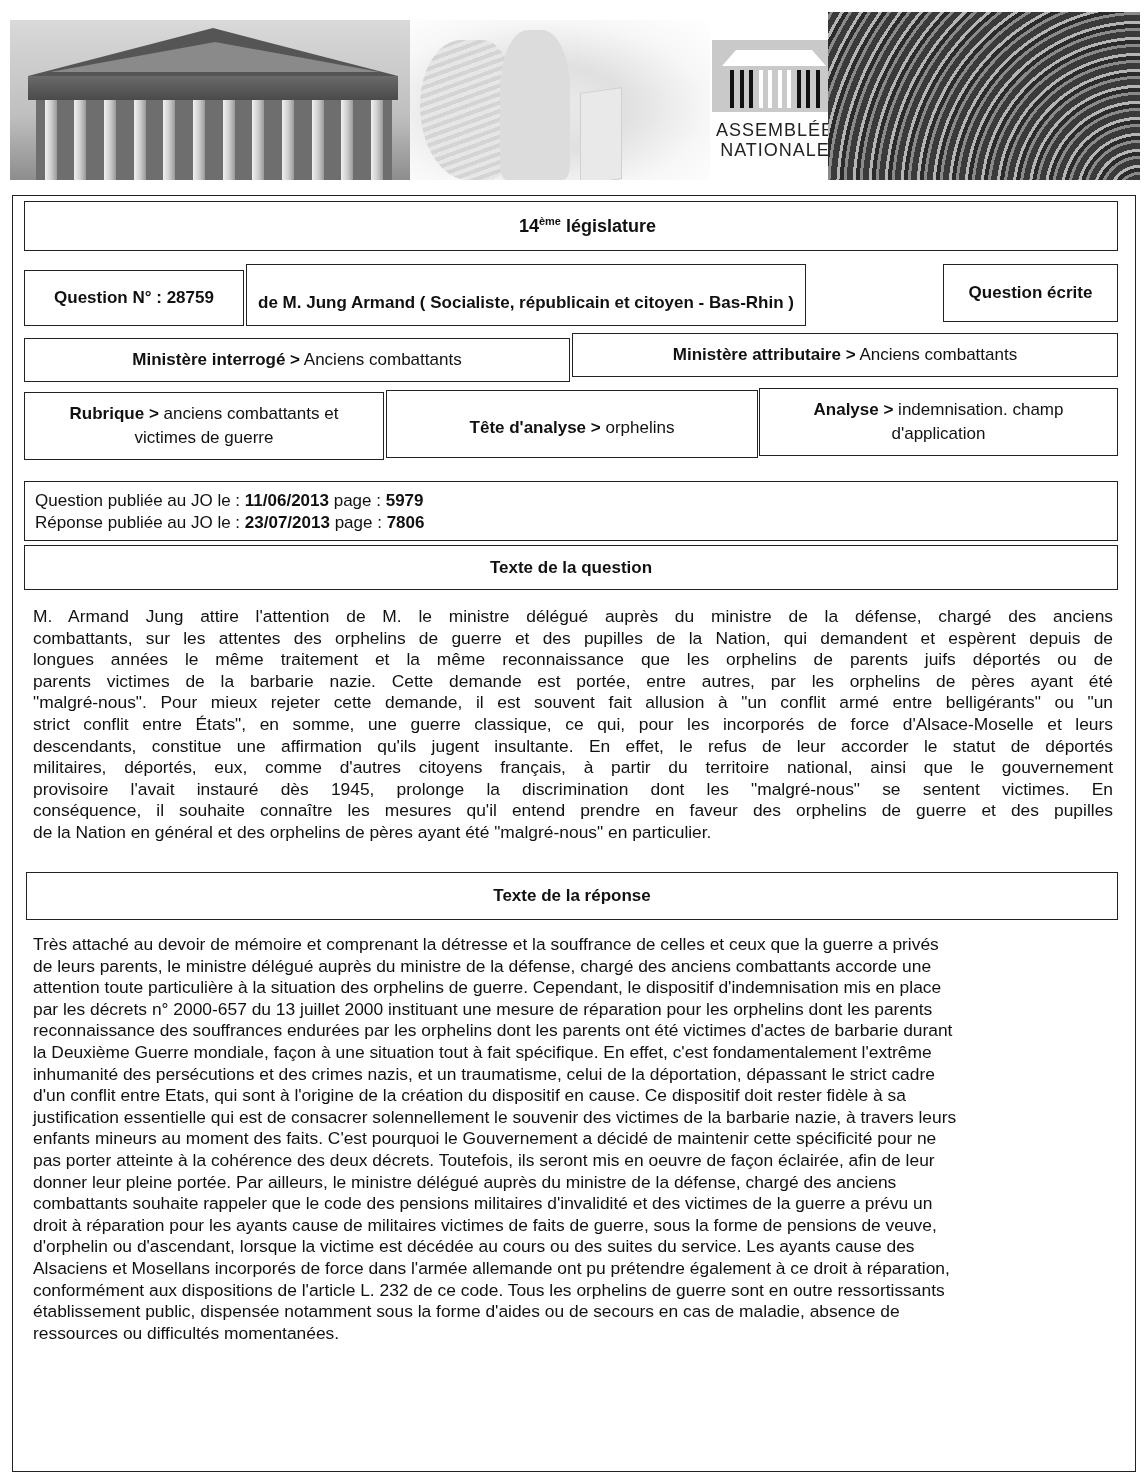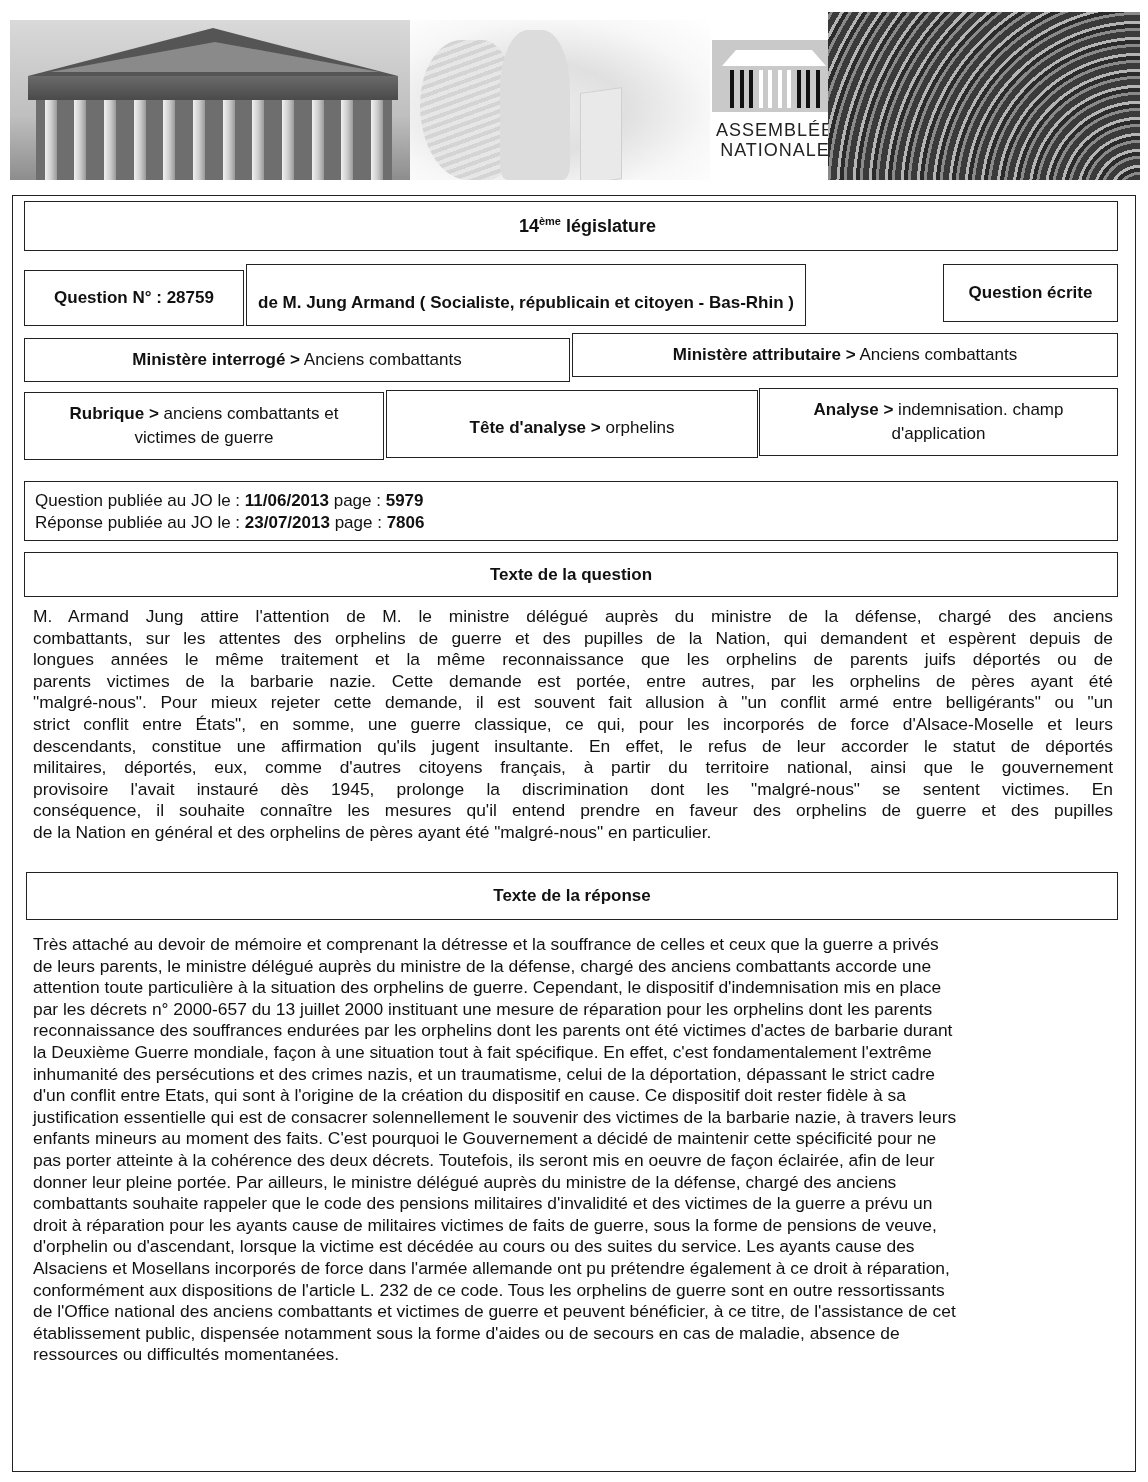--- a/index.html
+++ b/index.html
@@ -158,21 +158,21 @@
     <b>5979</b>
   </div>
   <div>
     <span>Réponse publiée au JO le :</span>
     <b>23/07/2013</b>
     <span>page :</span>
     <b>7806</b>
   </div>
 </div>
 
-<div class="box bold" style="left:24px; top:545px; width:1094px; height:45px;margin-top:7px;">
+<div class="box bold" style="left:24px; top:545px; width:1094px; height:45px;">
   <span>Texte de la question</span>
 </div>
 
 <div class="body-text" style="left:33px; top:606px; width:1080px;">
   <span class="jline">M. Armand Jung attire l'attention de M. le ministre délégué auprès du ministre de la défense, chargé des anciens</span>
   <span class="jline">combattants, sur les attentes des orphelins de guerre et des pupilles de la Nation, qui demandent et espèrent depuis de</span>
   <span class="jline">longues années le même traitement et la même reconnaissance que les orphelins de parents juifs déportés ou de</span>
   <span class="jline">parents victimes de la barbarie nazie. Cette demande est portée, entre autres, par les orphelins de pères ayant été</span>
   <span class="jline">"malgré-nous". Pour mieux rejeter cette demande, il est souvent fait allusion à "un conflit armé entre belligérants" ou "un</span>
   <span class="jline">strict conflit entre États", en somme, une guerre classique, ce qui, pour les incorporés de force d'Alsace-Moselle et leurs</span>
@@ -198,16 +198,15 @@
   <span class="line">d'un conflit entre Etats, qui sont à l'origine de la création du dispositif en cause. Ce dispositif doit rester fidèle à sa</span>
   <span class="line">justification essentielle qui est de consacrer solennellement le souvenir des victimes de la barbarie nazie, à travers leurs</span>
   <span class="line">enfants mineurs au moment des faits. C'est pourquoi le Gouvernement a décidé de maintenir cette spécificité pour ne</span>
   <span class="line">pas porter atteinte à la cohérence des deux décrets. Toutefois, ils seront mis en oeuvre de façon éclairée, afin de leur</span>
   <span class="line">donner leur pleine portée. Par ailleurs, le ministre délégué auprès du ministre de la défense, chargé des anciens</span>
   <span class="line">combattants souhaite rappeler que le code des pensions militaires d'invalidité et des victimes de la guerre a prévu un</span>
   <span class="line">droit à réparation pour les ayants cause de militaires victimes de faits de guerre, sous la forme de pensions de veuve,</span>
   <span class="line">d'orphelin ou d'ascendant, lorsque la victime est décédée au cours ou des suites du service. Les ayants cause des</span>
   <span class="line">Alsaciens et Mosellans incorporés de force dans l'armée allemande ont pu prétendre également à ce droit à réparation,</span>
   <span class="line">conformément aux dispositions de l'article L. 232 de ce code. Tous les orphelins de guerre sont en outre ressortissants</span>
-  <span class="line">de l'Office national des anciens combattants et victimes de guerre et peuvent bénéficier, à ce titre, de l'assistance de cet</span>
   <span class="line">établissement public, dispensée notamment sous la forme d'aides ou de secours en cas de maladie, absence de</span>
   <span class="line">ressources ou difficultés momentanées.</span>
 </div>
 
 </body></html>

